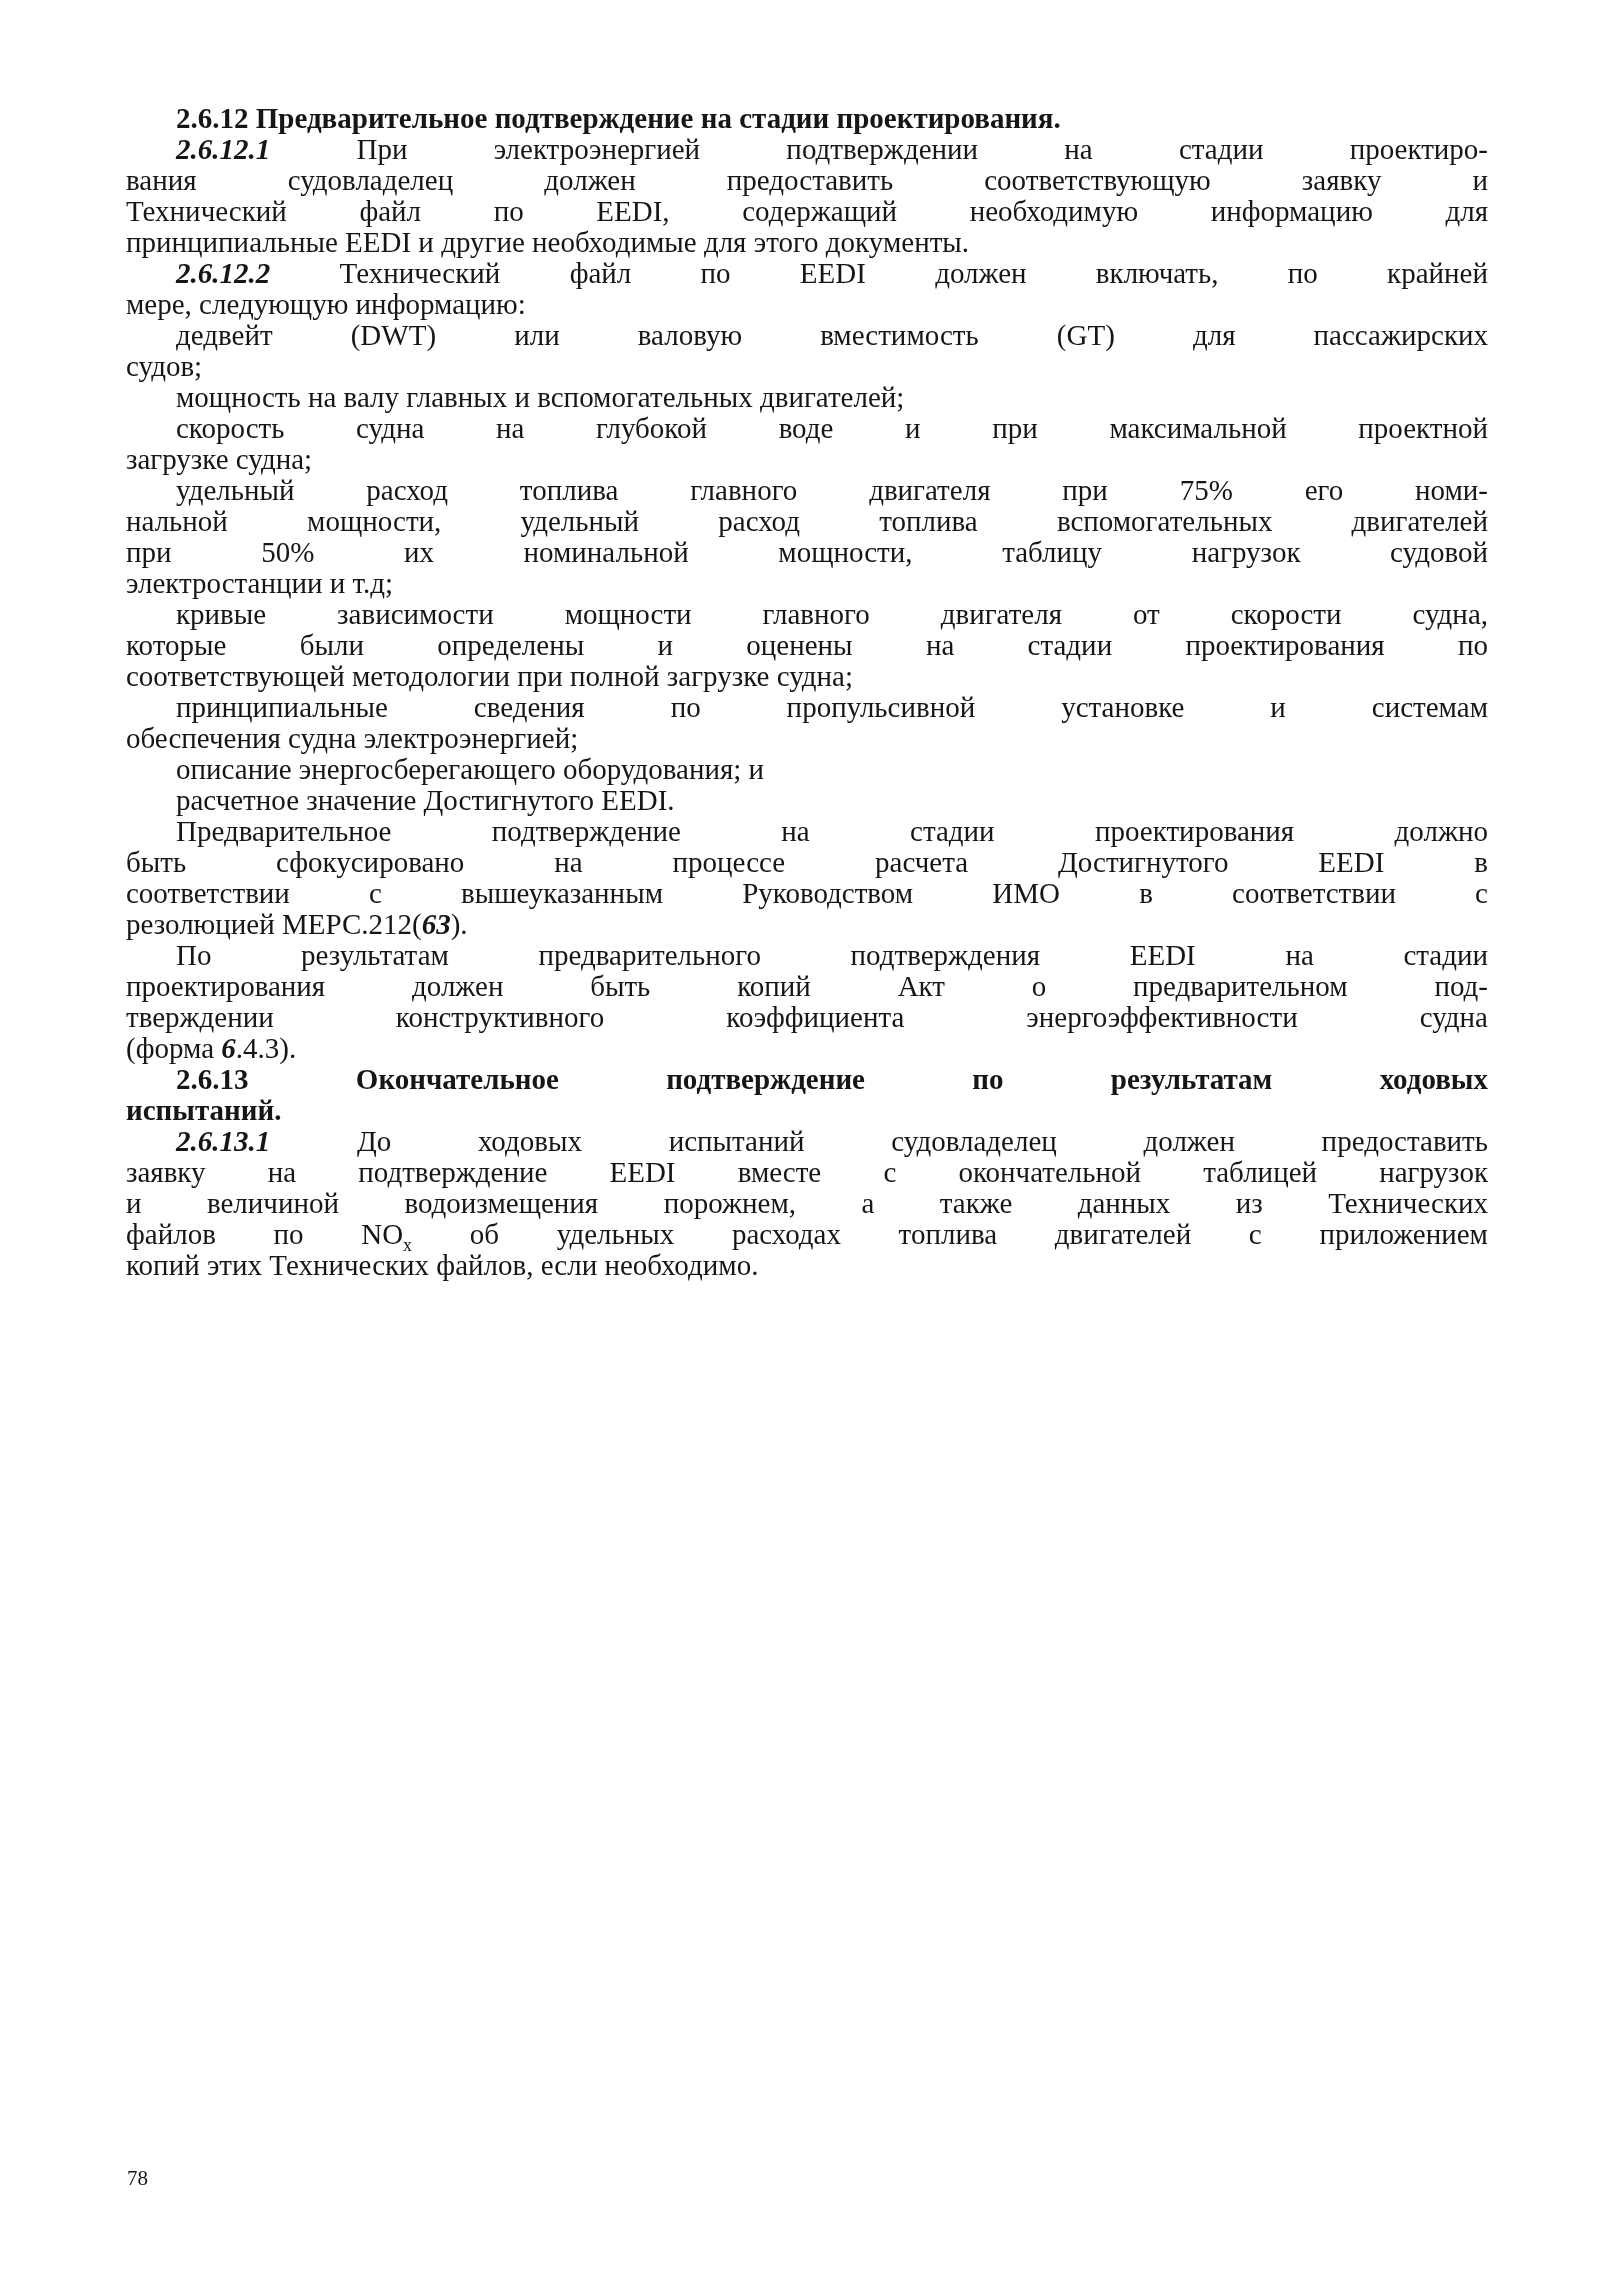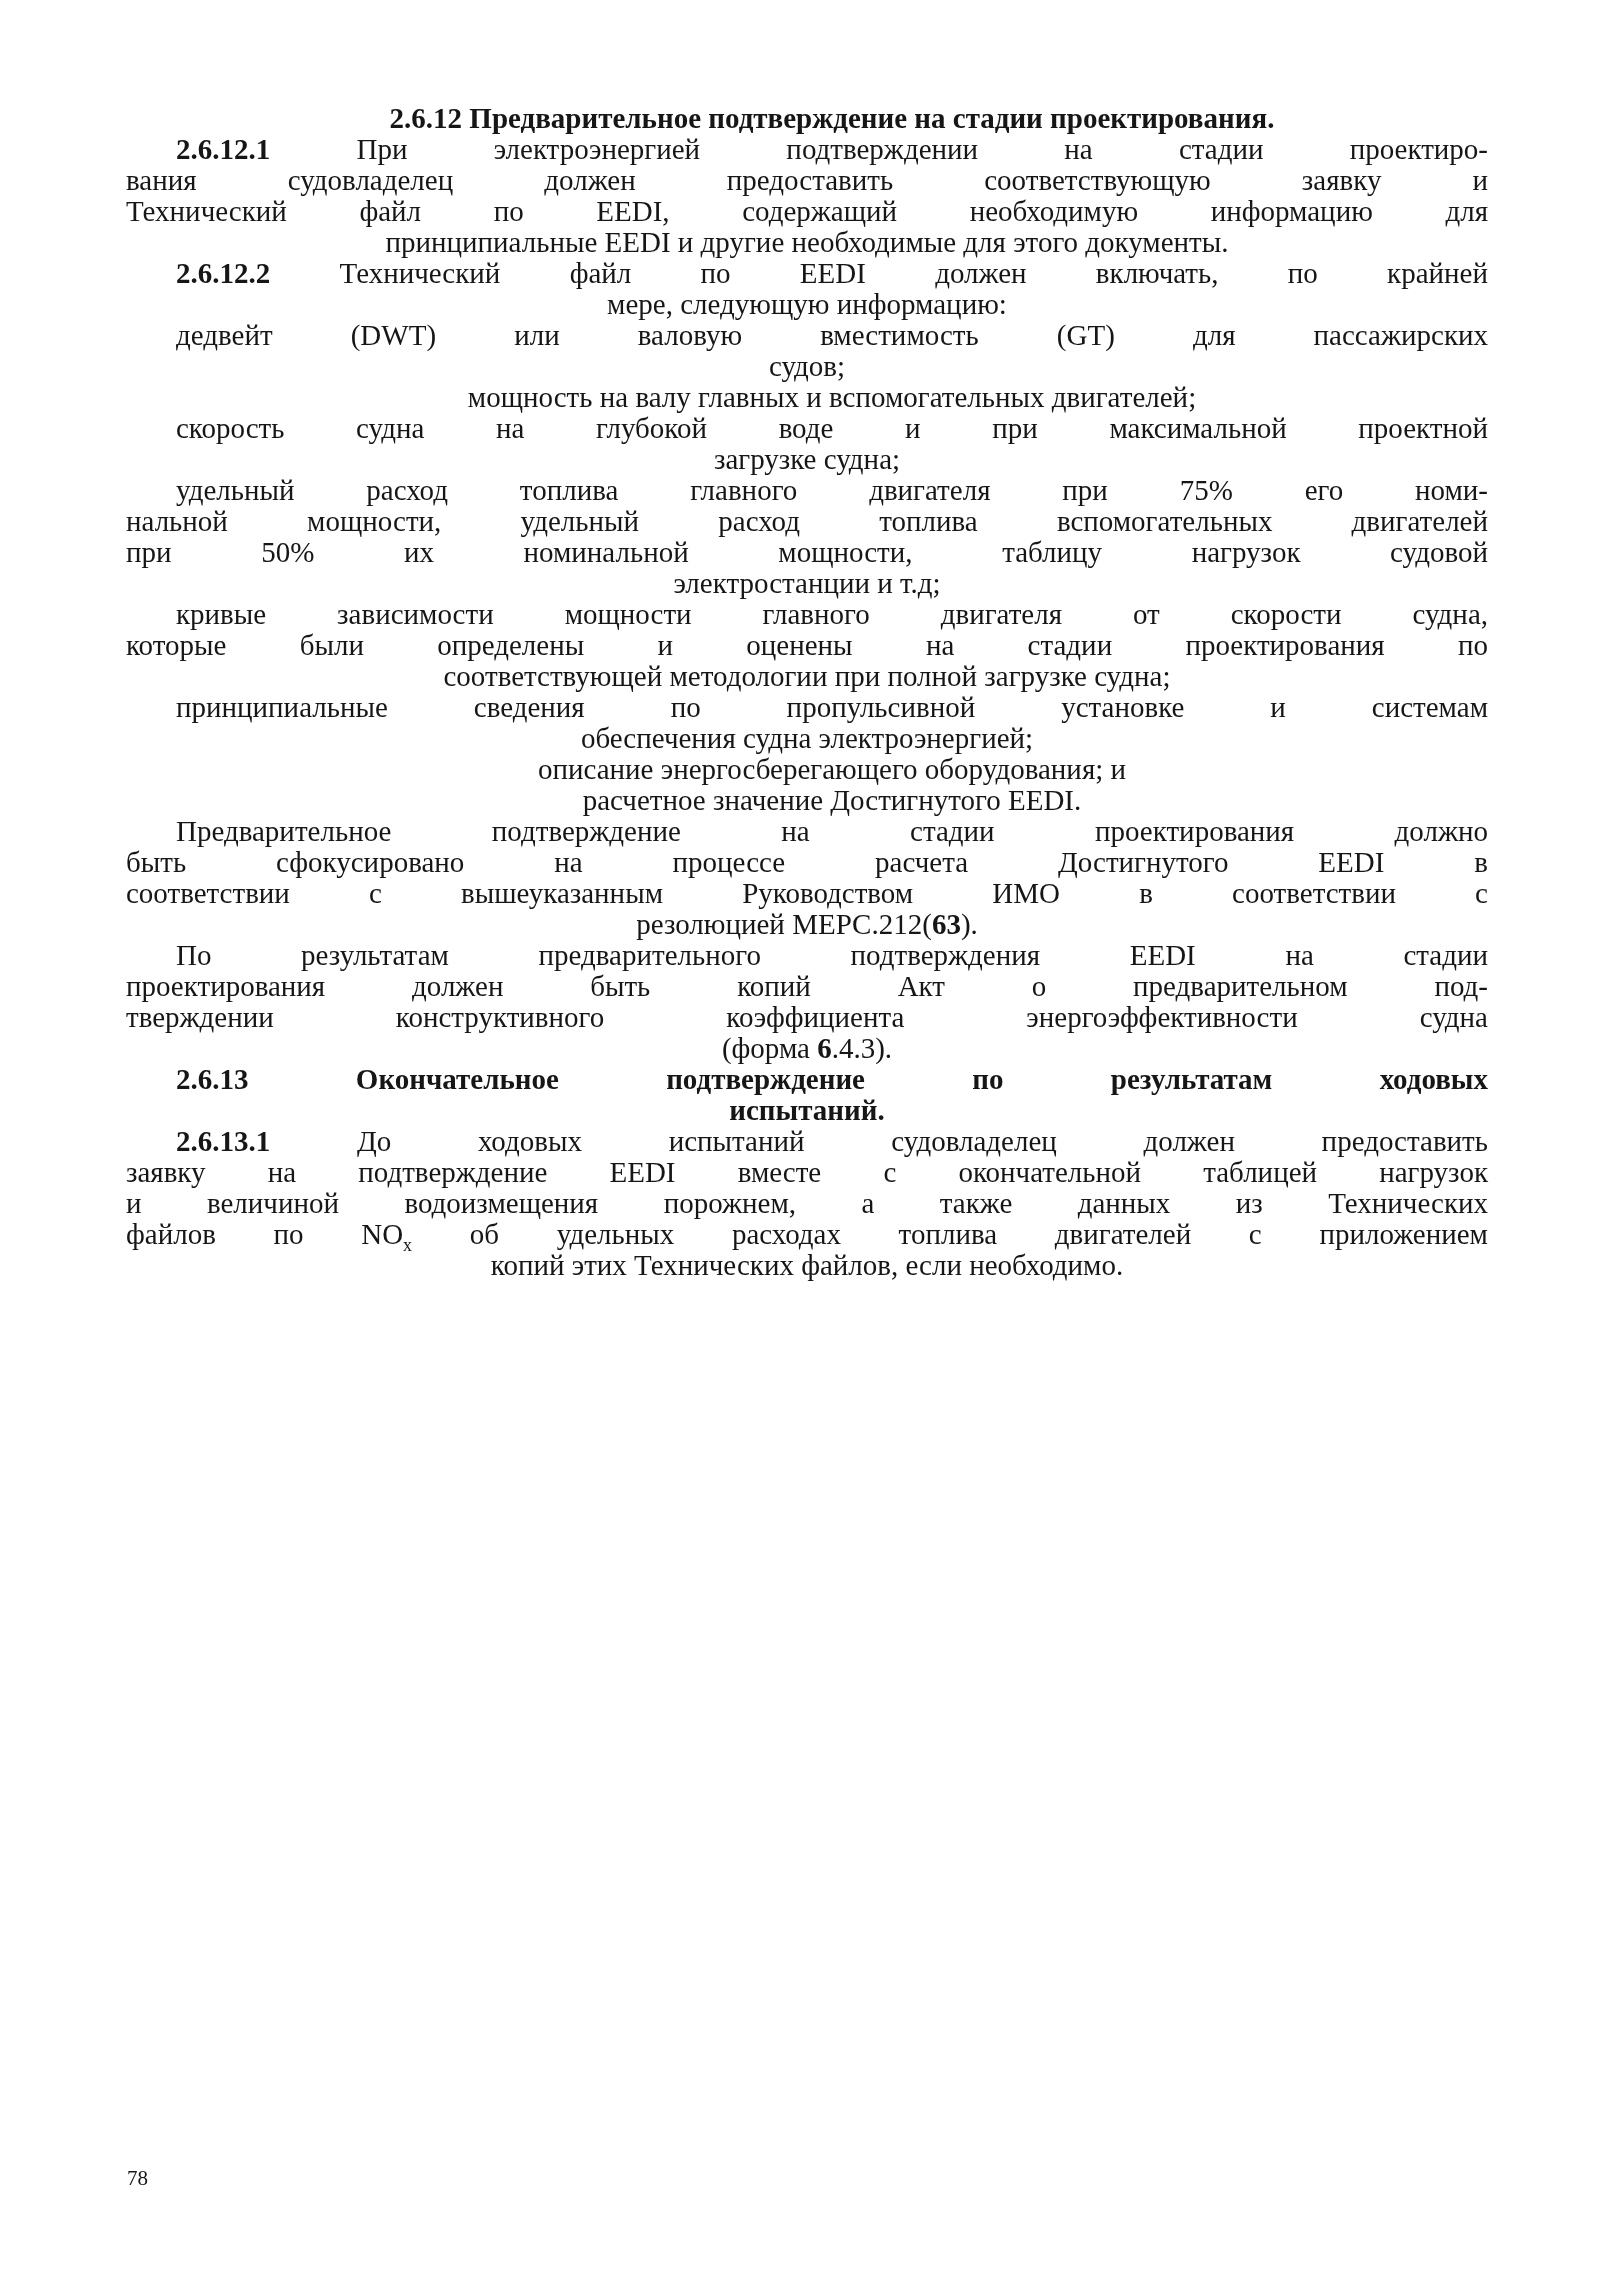--- a/index.html
+++ b/index.html
@@ -13,32 +13,32 @@
     font-family:"Liberation Serif","DejaVu Serif",serif;
     color:#161616;
   }
   .content{
     position:absolute;
     left:126px;top:103px;width:1362px;
   }
   .ln{
     font-size:29px;
     line-height:31px;
-    text-align:center;
+    text-align:left;
     white-space:normal;
   }
   .ln.j{
     text-align:justify;
     text-align-last:justify;
   }
   .ln.in{
     text-indent:50px;
   }
   .ln.bold{font-weight:700;}
-  .ln b{font-weight:700;}
+  .ln b{font-weight:700;font-style:italic;}
   sub{font-size:0.62em;line-height:0;}
   .pagenum{
     position:absolute;
     left:127px;top:2119px;
     font-size:21px;
     margin-top:47px;
   }
 </style>
 </head>
 <body>

